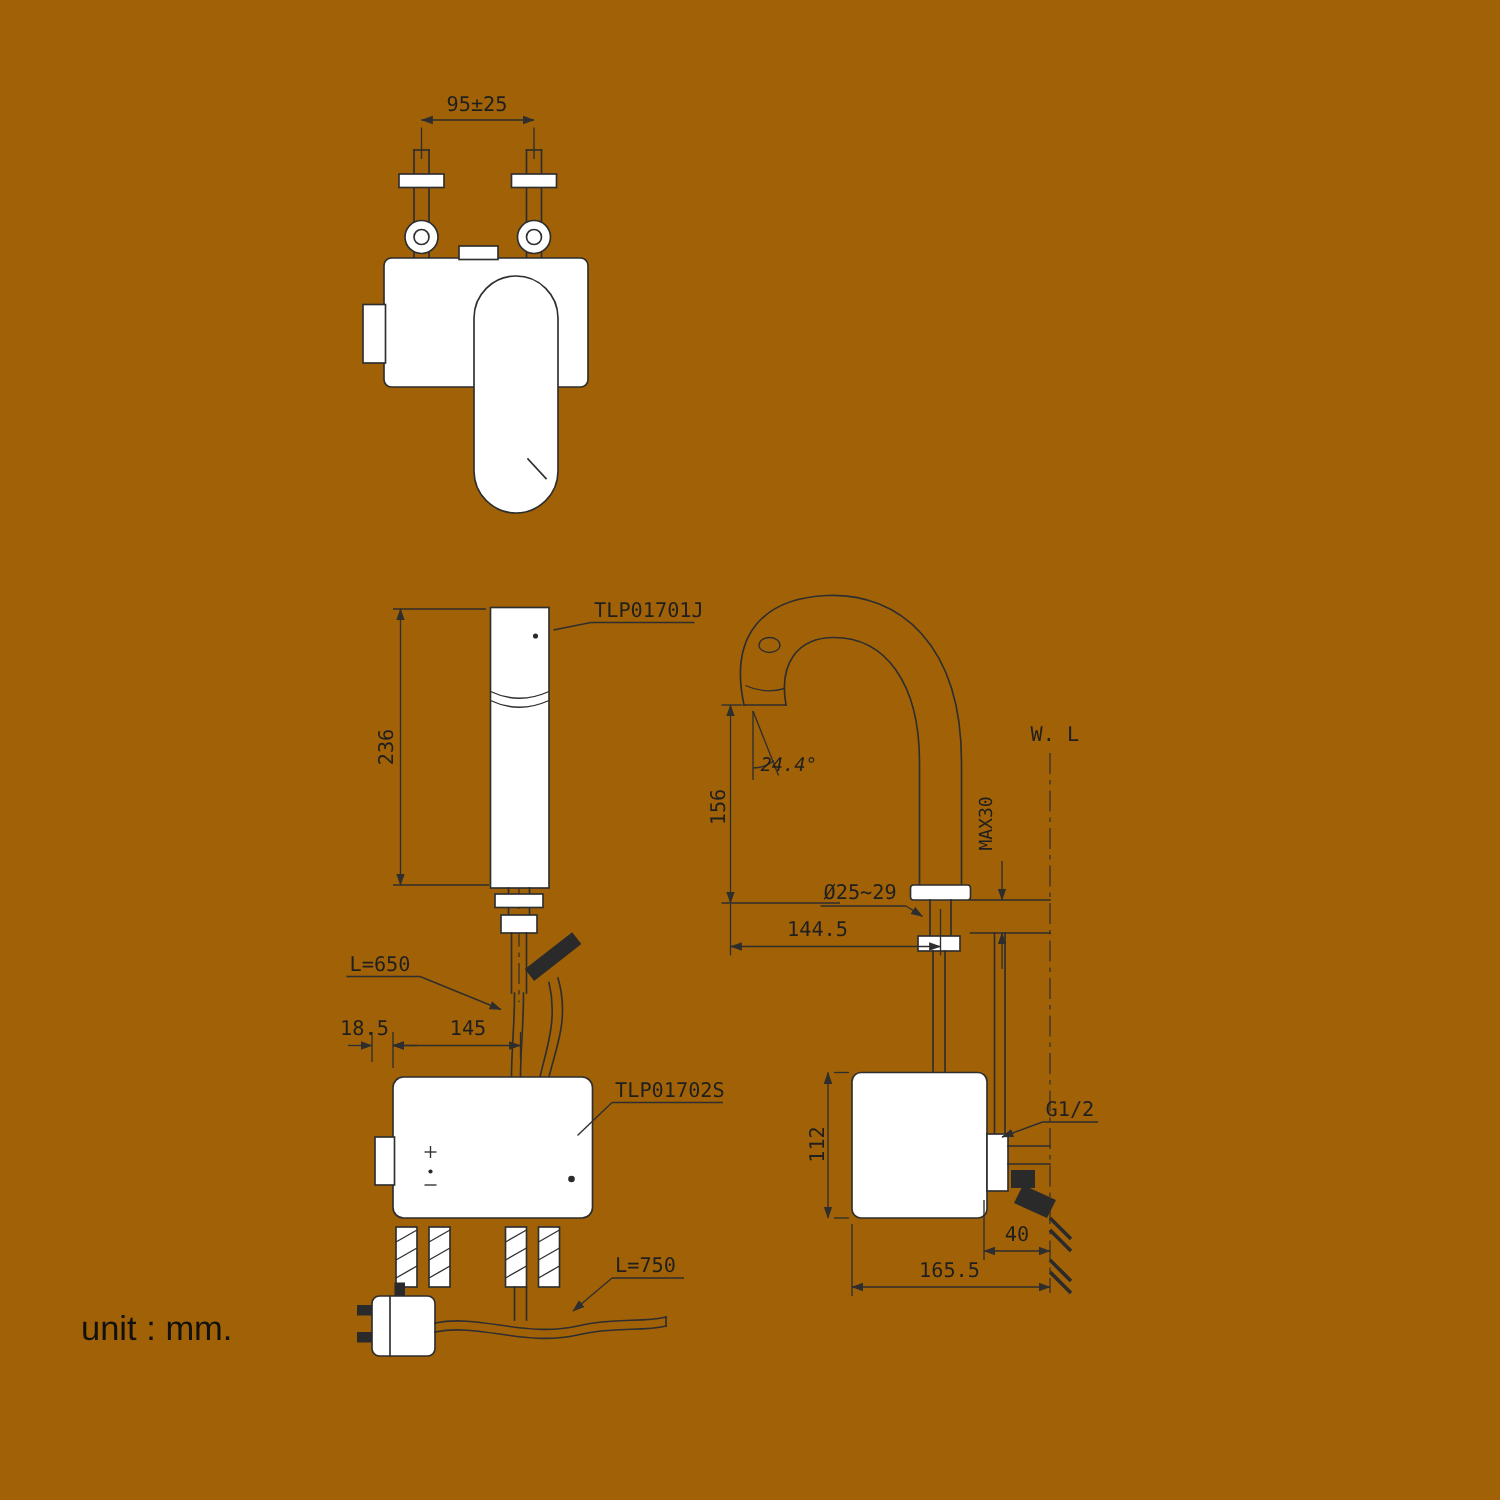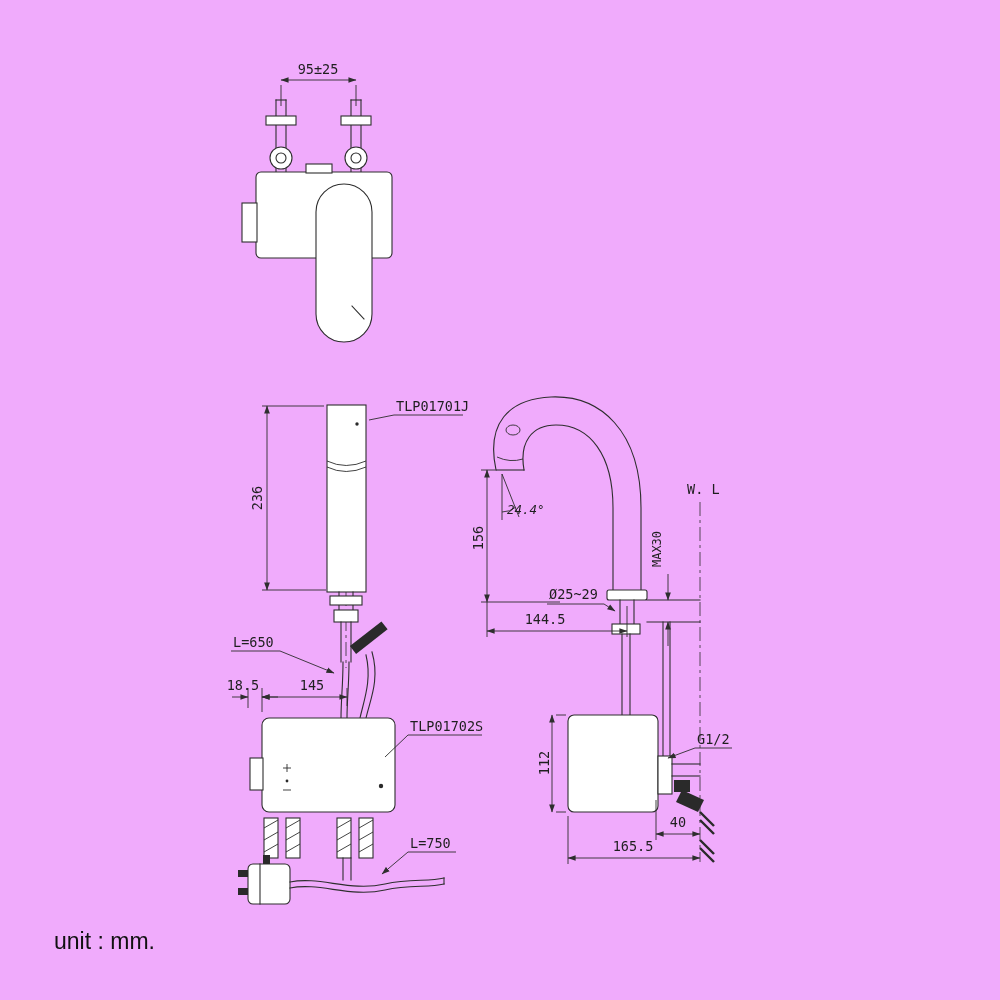--- a/index.html
+++ b/index.html
@@ -1,27 +1,27 @@
 <!DOCTYPE html>
 <html><head>
 <meta charset="utf-8">
 <style>
   html,body{margin:0;padding:0;background:#ffffff;}
-  .page{position:relative;width:1000px;height:1000px;background:#f0abfc;overflow:hidden;
+  .page{position:relative;width:1000px;height:1000px;background:#a16207;overflow:hidden;
         font-family:"Liberation Sans", sans-serif;color:#1f1f1f;}
   svg{position:absolute;left:0;top:0;}
   .ln{stroke:#2e2e2e;fill:none;stroke-width:1.1;stroke-linecap:square;}
   .thin{stroke:#2e2e2e;fill:none;stroke-width:0.9;}
   .fillw{fill:#ffffff;stroke:#2e2e2e;stroke-width:1.1;}
   .dark{fill:#2a2a2a;stroke:none;}
   .cl{stroke:#2e2e2e;fill:none;stroke-width:0.8;stroke-dasharray:14 4 3 4;}
   .txt{font-family:"DejaVu Sans Mono", monospace;font-size:13.5px;fill:#1f1f1f;}
   .txt-s{font-family:"DejaVu Sans Mono", monospace;font-size:12px;fill:#1f1f1f;}
   .txt-i{font-family:"DejaVu Sans Mono", monospace;font-size:12.5px;font-style:italic;fill:#1f1f1f;}
-  .unit-label{position:absolute;left:54px;top:928px;font-size:23px;color:#111;
+  .unit-label{position:absolute;left:54px;top:872px;font-size:23px;color:#111;
               font-family:"Liberation Sans", sans-serif;}
 </style>
 </head>
 <body>
 
 <div class="page">
 
 <svg width="1000" height="1000" viewBox="0 0 1000 1000">
   <defs>
     <marker id="arr" viewBox="0 0 10 8" refX="9" refY="4" markerWidth="9.5" markerHeight="7.5" orient="auto-start-reverse">

